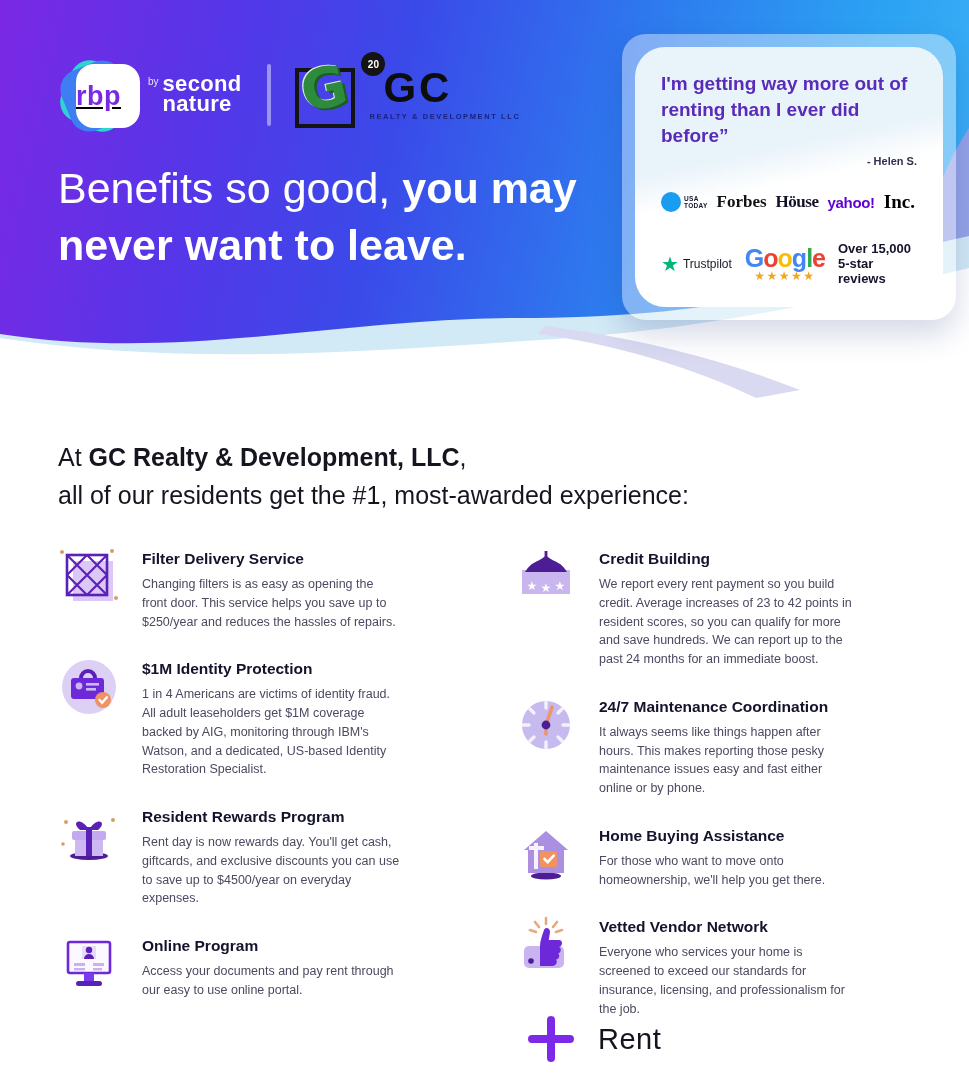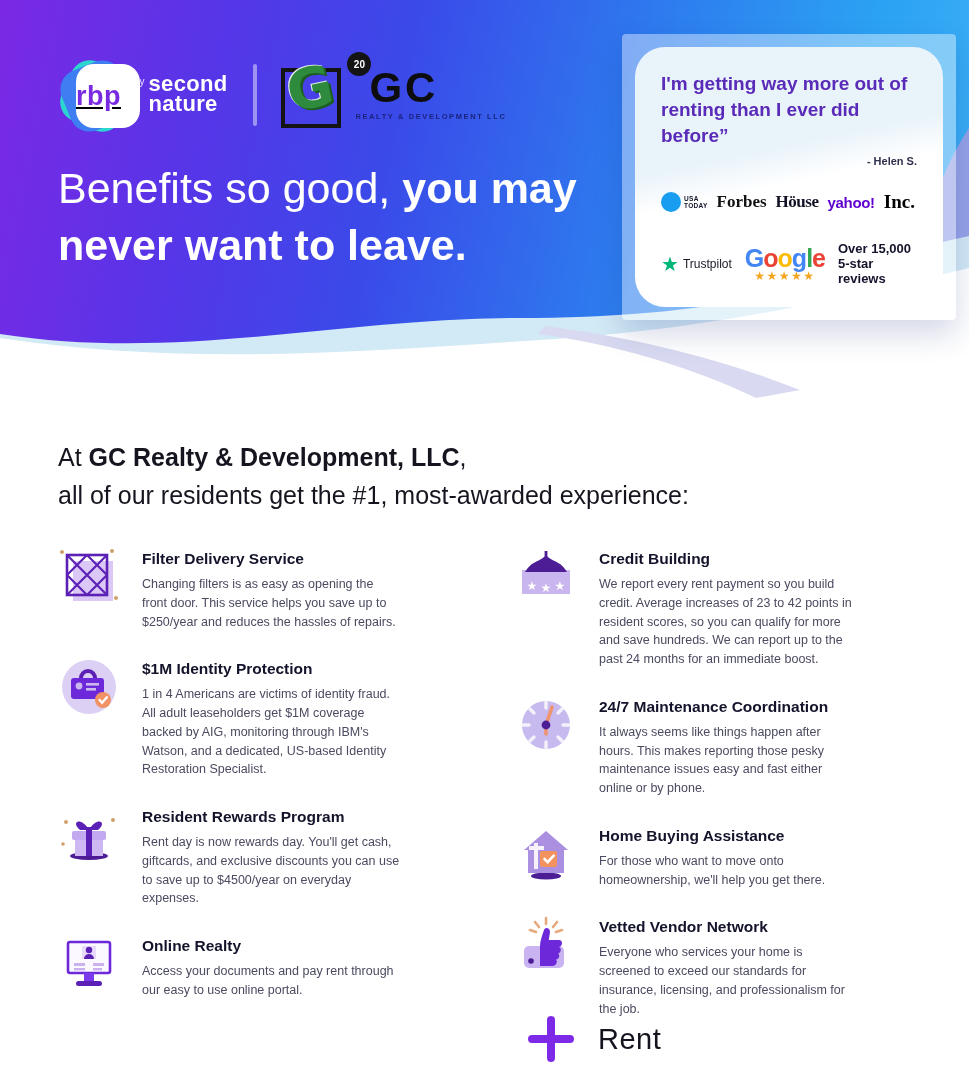--- a/index.html
+++ b/index.html
@@ -18,21 +18,21 @@
 
   
   .rbp-wrap { display:flex; align-items:flex-start; }
   .rbp-badge { position:relative; width:76px; height:76px; }
   .rbp-petal { position:absolute; left:6px; top:6px; width:64px; height:64px; border-radius:20px; }
   .rbp-petal.teal { background:#2cd5cf; transform:rotate(24deg); }
   .rbp-petal.blue { background:#3f7ef2; transform:rotate(-22deg); }
   .rbp-core { position:absolute; left:18px; top:6px; width:64px; height:64px; border-radius:18px;
     background:#ffffff; display:flex; align-items:center; justify-content:flex-start;text-decoration:underline; }
   .rbp-core span { color:#7a2ae0; font-weight:bold; font-size:27px; letter-spacing:.5px; }
-  .by-brand { display:flex; margin-left:0; margin-top:16px; color:#fff; }
+  .by-brand { display:flex; margin-left:14px; margin-top:16px; color:#fff; }
   .by-word { font-size:10px; opacity:.85; margin-right:4px; margin-top:2px; }
   .brand-stack { font-weight:bold; font-size:22px; line-height:20px; letter-spacing:.3px; }
 
   .logo-divider { width:4px; height:62px; background:rgba(255,255,255,.45); border-radius:2px;
     margin:6px 24px 0 26px; }
 
   
   .gc-logo { position:relative; width:250px; height:86px; margin-top:-6px; }
   .gc-outline { position:absolute; left:0; top:16px; width:60px; height:60px; border:4px solid #141414; }
   .gc-g { position:absolute; left:6px; top:4px; font-family:"DejaVu Sans",sans-serif; font-weight:bold;
@@ -45,21 +45,21 @@
     color:#0d0d0d; letter-spacing:3px; font-stretch:condensed; }
   .gc-sub { position:absolute; left:74px; top:60px; font-size:7.5px; font-weight:bold;
     color:#1a237e; letter-spacing:1.6px; white-space:nowrap; }
 
   .headline { position:absolute; left:58px; top:160px; width:560px;
     color:#ffffff; font-size:43px; line-height:57px; font-weight:normal; }
   .headline b { font-weight:bold; }
 
   
   .t-card-outer { position:absolute; left:622px; top:34px; width:334px; height:286px;
-    background:rgba(255,255,255,.40); border-radius:4px; padding:13px;
+    background:rgba(255,255,255,.40); border-radius:24px; padding:13px;
     box-shadow:0 14px 30px rgba(20,40,120,.18); }
   .t-card { width:100%; height:100%; border-radius:30px; overflow:hidden;
     background:linear-gradient(168deg,#e9f3fa 0%,#e9f3fa 40%,#ffffff 52%,#ffffff 100%);
     padding:24px 26px 0 26px; }
   .quote { color:#5a2bb8; font-weight:bold; font-size:19px; line-height:26px; }
   .quote-attr { text-align:right; font-size:11px; font-weight:bold; color:#30304e; margin-top:6px; }
 
   .media-row { display:flex; align-items:center; gap:9px; margin-top:24px; }
   .usat { display:flex; align-items:center; gap:3px; }
   .usat-circle { width:20px; height:20px; border-radius:50%; background:#189df0; }
@@ -242,21 +242,21 @@
       <circle cx="31" cy="17" r="3.2" fill="#5b21b6"></circle>
       <path d="M26,26 a5,5 0 0 1 10,0" fill="#5b21b6"></path>
       <rect x="16" y="30" width="11" height="3" fill="#c9b2ee"></rect>
         <rect x="16" y="35" width="11" height="2.4" fill="#c9b2ee"></rect>
       <rect x="35" y="30" width="11" height="3" fill="#c9b2ee"></rect>
         <rect x="35" y="35" width="9" height="2.4" fill="#c9b2ee"></rect>
       <rect x="26" y="40" width="10" height="8" fill="#7c3aed"></rect>
       <rect x="18" y="48" width="26" height="5" rx="2.5" fill="#5b21b6"></rect>
     </svg>
     <div>
-      <div class="b-title">Online Realty</div>
+      <div class="b-title">Online Program</div>
       <div class="b-desc">Access your documents and pay rent through our easy to use online portal.</div>
     </div>
   </div>
 </div>
 
 <div class="col col-right">
 
   <div class="benefit">
     <svg class="b-icon" viewBox="0 0 62 62">
       <rect x="7" y="24" width="48" height="24" fill="#c9b6ef"></rect>

